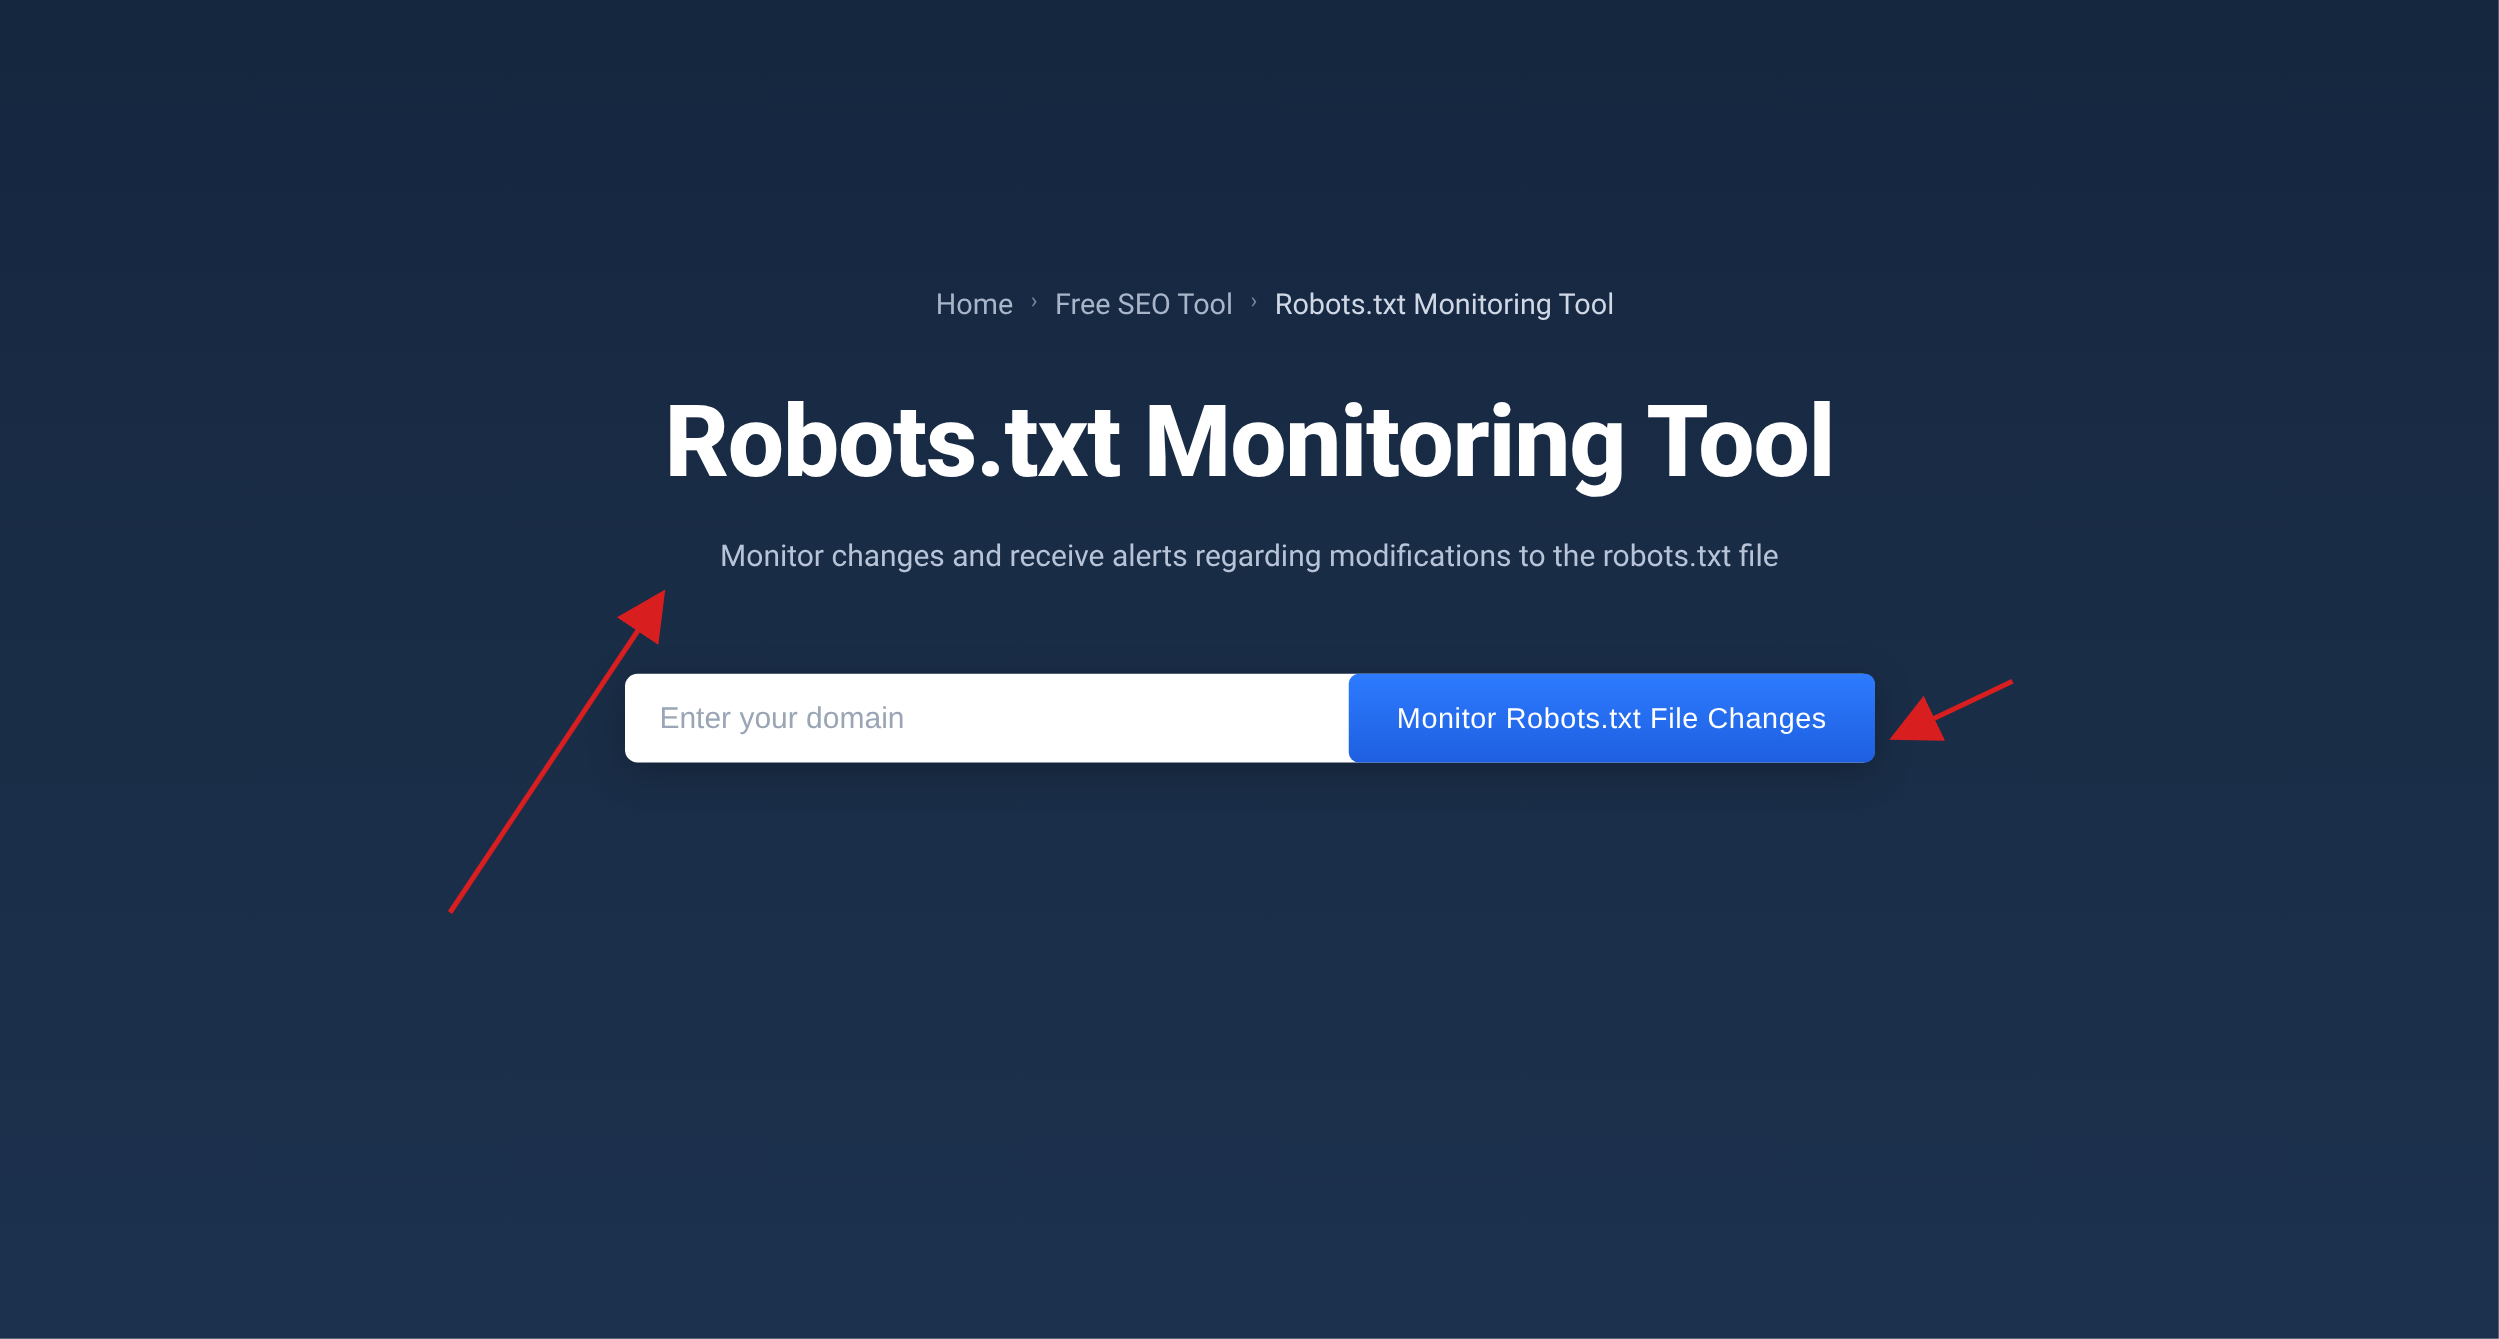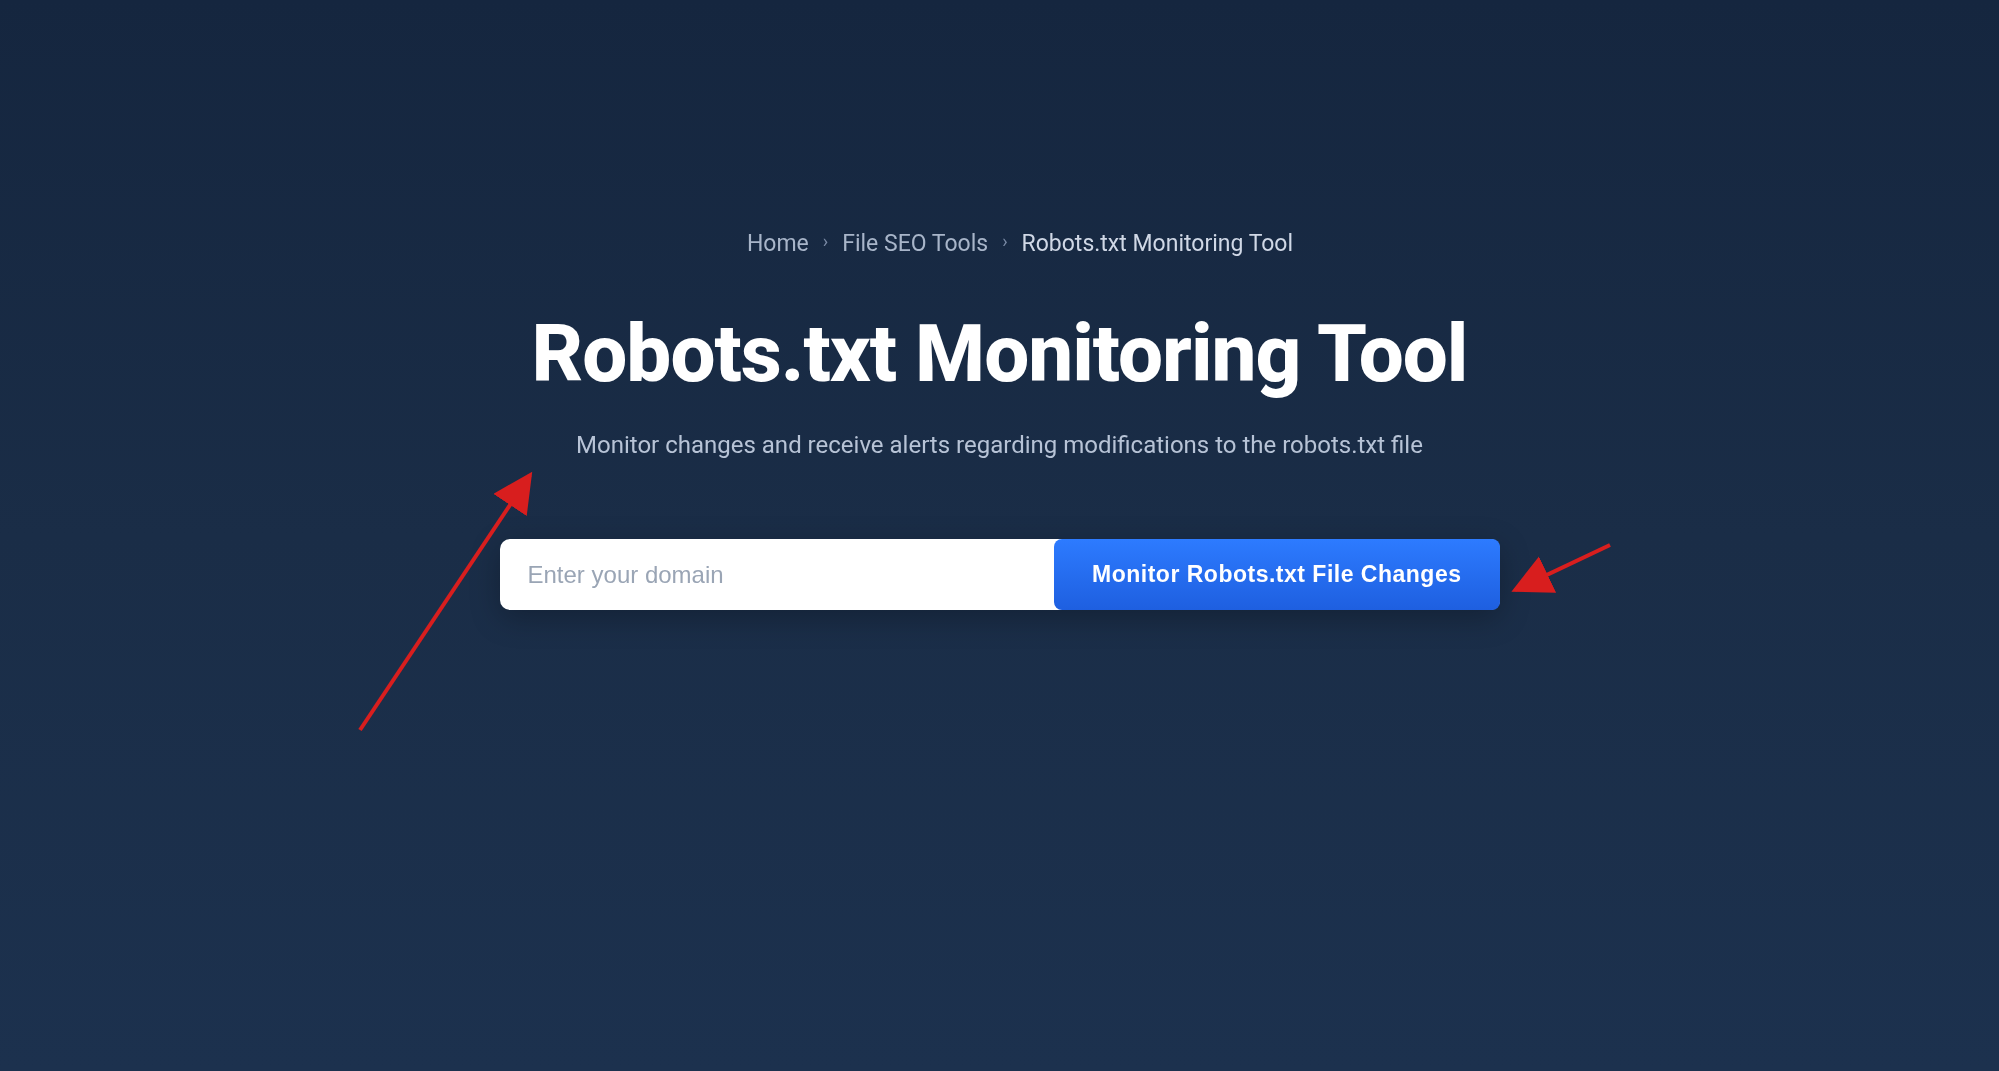--- a/index.html
+++ b/index.html
@@ -61,39 +61,39 @@
       padding: 18px 28px;
       background: transparent;
     }
     .domain-input::placeholder { color: #9aa5b5; }
     .monitor-btn {
       background: linear-gradient(180deg, #2d7bff 0%, #1e5fe0 100%);
       color: #fff;
       border: none;
       border-radius: 8px;
       font-size: 23px;
-      font-weight: 700;
+      font-weight: 400;
       letter-spacing: 0.5px;
       padding: 22px 38px;
       cursor: pointer;
     }
     .arrow {
       position: absolute;
       pointer-events: none;
     }
   </style>
 </head>
 <body>
 
 <div class="container">
 
   <nav class="breadcrumb">
     <a href="#">Home</a>
     <span class="sep">›</span>
-    <a href="#">File SEO Tools</a>
+    <a href="#">Free SEO Tool</a>
     <span class="sep">›</span>
     <span class="current">Robots.txt Monitoring Tool</span>
   </nav>
 
   <h1>Robots.txt Monitoring Tool</h1>
   <p class="subtitle">Monitor changes and receive alerts regarding modifications to the robots.txt file</p>
 
   <div class="input-bar">
     <input type="text" class="domain-input" placeholder="Enter your domain" style="">
     <button class="monitor-btn">Monitor Robots.txt File Changes</button>

